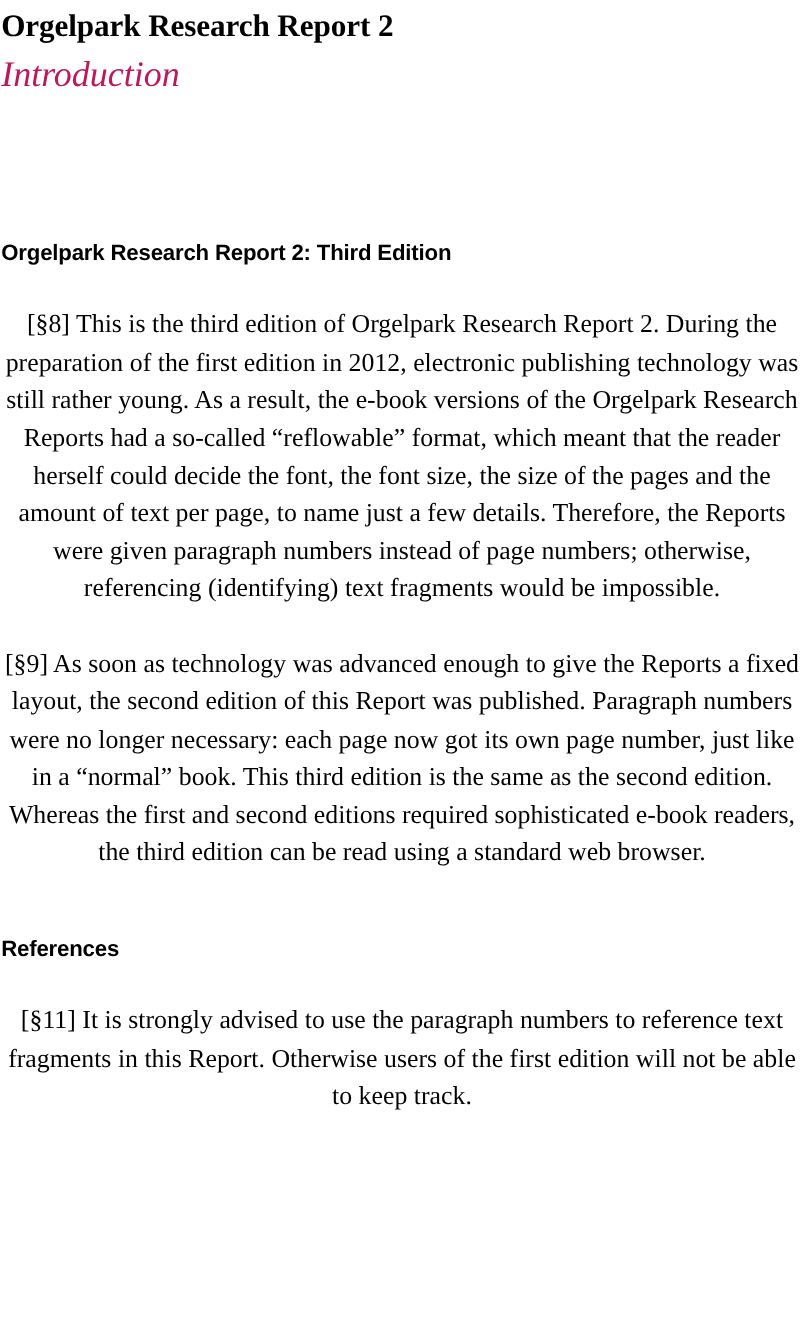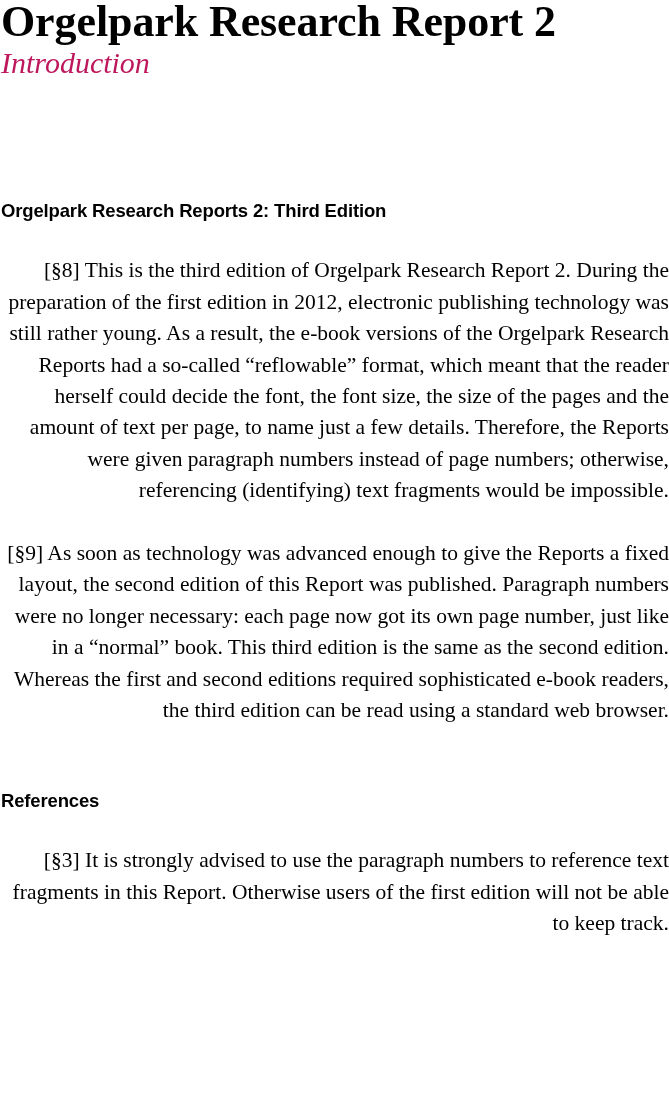--- a/index.html
+++ b/index.html
@@ -15,21 +15,21 @@
     background: #ffffff;
     overflow: hidden;
     box-sizing: border-box;
     padding: 0;
   }
 
   
   .doc-title {
     font-family: "Liberation Serif", "DejaVu Serif", serif;
     font-weight: bold;
-    font-size: 44px;
+    font-size: 26px;
     line-height: 44px;
     color: #000000;
     margin: 0;
     padding: 0 0 0 1px;
     letter-spacing: -0.1px;
     white-space: nowrap;
   }
 
   .doc-subtitle {
     font-family: "Liberation Serif", "DejaVu Serif", serif;
@@ -48,21 +48,21 @@
     height: 116px;
   }
 
   
   .section {
     margin: 0;
     padding: 0;
   }
 
   .section + .section {
-    margin-top: 30px;
+    margin-top: 20px;
   }
 
   .section-heading {
     font-family: "Liberation Sans", "DejaVu Sans", sans-serif;
     font-weight: bold;
     font-size: 18.5px;
     line-height: 26px;
     color: #000000;
     margin: 0;
     padding: 0 0 0 1px;
@@ -71,21 +71,21 @@
   }
 
   .section-body {
     font-family: "Liberation Serif", "DejaVu Serif", serif;
     font-weight: normal;
     font-size: 21.5px;
     line-height: 31.4px;
     color: #000000;
     margin: 0;
     padding: 0 0 0 1px;
-    text-align: right;
+    text-align: center;
     white-space: pre-line;
     letter-spacing: 0.01px;
   }
 
   .para {
     margin: 0;
     padding: 0;
     white-space: pre-line;
   }
 </style>
@@ -94,27 +94,27 @@
 
 <div id="page">
 
   <h1 class="doc-title">Orgelpark Research Report 2</h1>
 
   <h2 class="doc-subtitle">Introduction</h2>
 
   <div class="title-gap"></div>
 
   <div class="section">
-    <h3 class="section-heading">Orgelpark Research Reports 2: Third Edition</h3>
+    <h3 class="section-heading">Orgelpark Research Report 2: Third Edition</h3>
     <div class="section-body">
       <p class="para">[§8] This is the third edition of Orgelpark Research Report 2. During the preparation of the first edition in 2012, electronic publishing technology was still rather young. As a result, the e-book versions of the Orgelpark Research Reports had a so-called “reflowable” format, which meant that the reader herself could decide the font, the font size, the size of the pages and the amount of text per page, to name just a few details. Therefore, the Reports were given paragraph numbers instead of page numbers; otherwise, referencing (identifying) text fragments would be impossible.</p>
       <p class="para">[§9] As soon as technology was advanced enough to give the Reports a fixed layout, the second edition of this Report was published. Paragraph numbers were no longer necessary: each page now got its own page number, just like in a “normal” book. This third edition is the same as the second edition. Whereas the first and second editions required sophisticated e-book readers, the third edition can be read using a standard web browser.</p>
     </div>
   </div>
 
   <div class="section">
     <h3 class="section-heading">References</h3>
     <div class="section-body">
-      <p class="para">[§3] It is strongly advised to use the paragraph numbers to reference text fragments in this Report. Otherwise users of the first edition will not be able to keep track.</p>
+      <p class="para">[§11] It is strongly advised to use the paragraph numbers to reference text fragments in this Report. Otherwise users of the first edition will not be able to keep track.</p>
     </div>
   </div>
 
 </div>
 
 </body></html>

